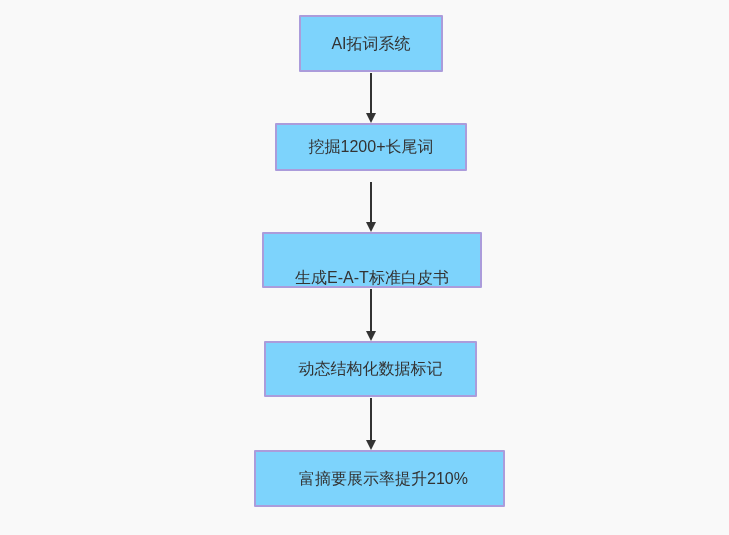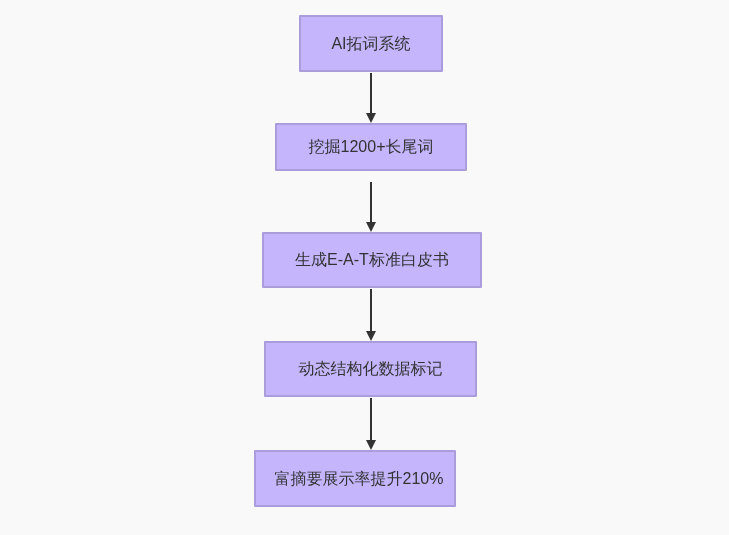--- a/index.html
+++ b/index.html
@@ -11,21 +11,21 @@
     position: relative;
     width: 729px;
     height: 535px;
     background: #f9f9f9;
     overflow: hidden;
     font-family: "Liberation Sans", sans-serif;
   }
   .node {
     position: absolute;
     box-sizing: border-box;
-    background: #c4b5fd;
+    background: #7dd3fc;
     border: 2px solid #ab9cdb;
     border-radius: 1px;
     color: #333333;
     font-size: 16px;
     line-height: 1;
     display: flex;
     align-items: center;
     justify-content: center;
     text-align: center;
     white-space: nowrap;
@@ -41,23 +41,23 @@
     left: 366px;
     width: 0;
     height: 0;
     border-left: 5px solid transparent;
     border-right: 5px solid transparent;
     border-top: 10px solid #333333;
   }
   
   #node-1 { left: 299px; top: 15px;  width: 144px; height: 57px; }
   #node-2 { left: 275px; top: 123px; width: 192px; height: 48px; }
-  #node-3 { left: 262px; top: 232px; width: 220px; height: 56px; }
+  #node-3 { left: 262px; top: 232px; width: 220px; height: 56px; align-items: flex-end; }
   #node-4 { left: 264px; top: 341px; width: 213px; height: 56px; }
-  #node-5 { left: 254px; top: 450px; width: 202px; height: 57px; padding-left: 8px; }
+  #node-5 { left: 254px; top: 450px; width: 251px; height: 57px; padding-left: 8px; }
   
   #edge-1 { top: 73px;  height: 41px; }
   #head-1 { top: 113px; }
   #edge-2 { top: 182px; height: 40px; }
   #head-2 { top: 222px; }
   #edge-3 { top: 289px; height: 42px; }
   #head-3 { top: 331px; }
   #edge-4 { top: 398px; height: 42px; }
   #head-4 { top: 440px; }
 </style>

